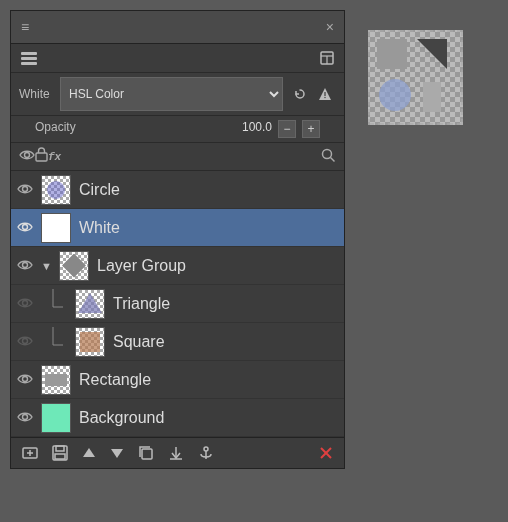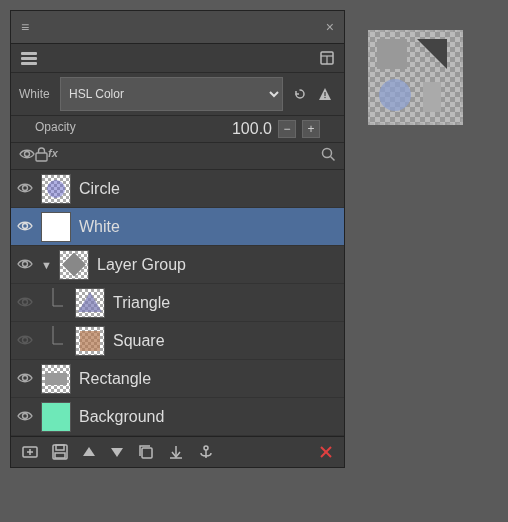--- a/index.html
+++ b/index.html
@@ -105,21 +105,21 @@
     .opacity-label {
       color: #bbb;
       font-size: 12px;
       min-width: 48px;
     }
 
     .opacity-value {
       flex: 1;
       text-align: right;
       color: #ddd;
-      font-size: 16px;
+      font-size: 12px;
     }
 
     .opacity-btn {
       background: #555;
       border: 1px solid #666;
       color: #ccc;
       width: 18px;
       height: 18px;
       cursor: pointer;
       display: flex;
@@ -131,23 +131,24 @@
     .filter-row {
       display: flex;
       align-items: center;
       padding: 4px 8px;
       border-bottom: 1px solid #2a2a2a;
       gap: 6px;
     }
 
     .filter-icons {
       display: flex;
-      align-items: flex-start;
+      align-items: center;
       gap: 0;
       flex: 1;
+      font-family: Liberation Mono, monospace;
     }
 
     .filter-icon {
       color: #aaa;
       font-size: 14px;
       cursor: pointer;
     }
 
     .search-icon {
       color: #aaa;

